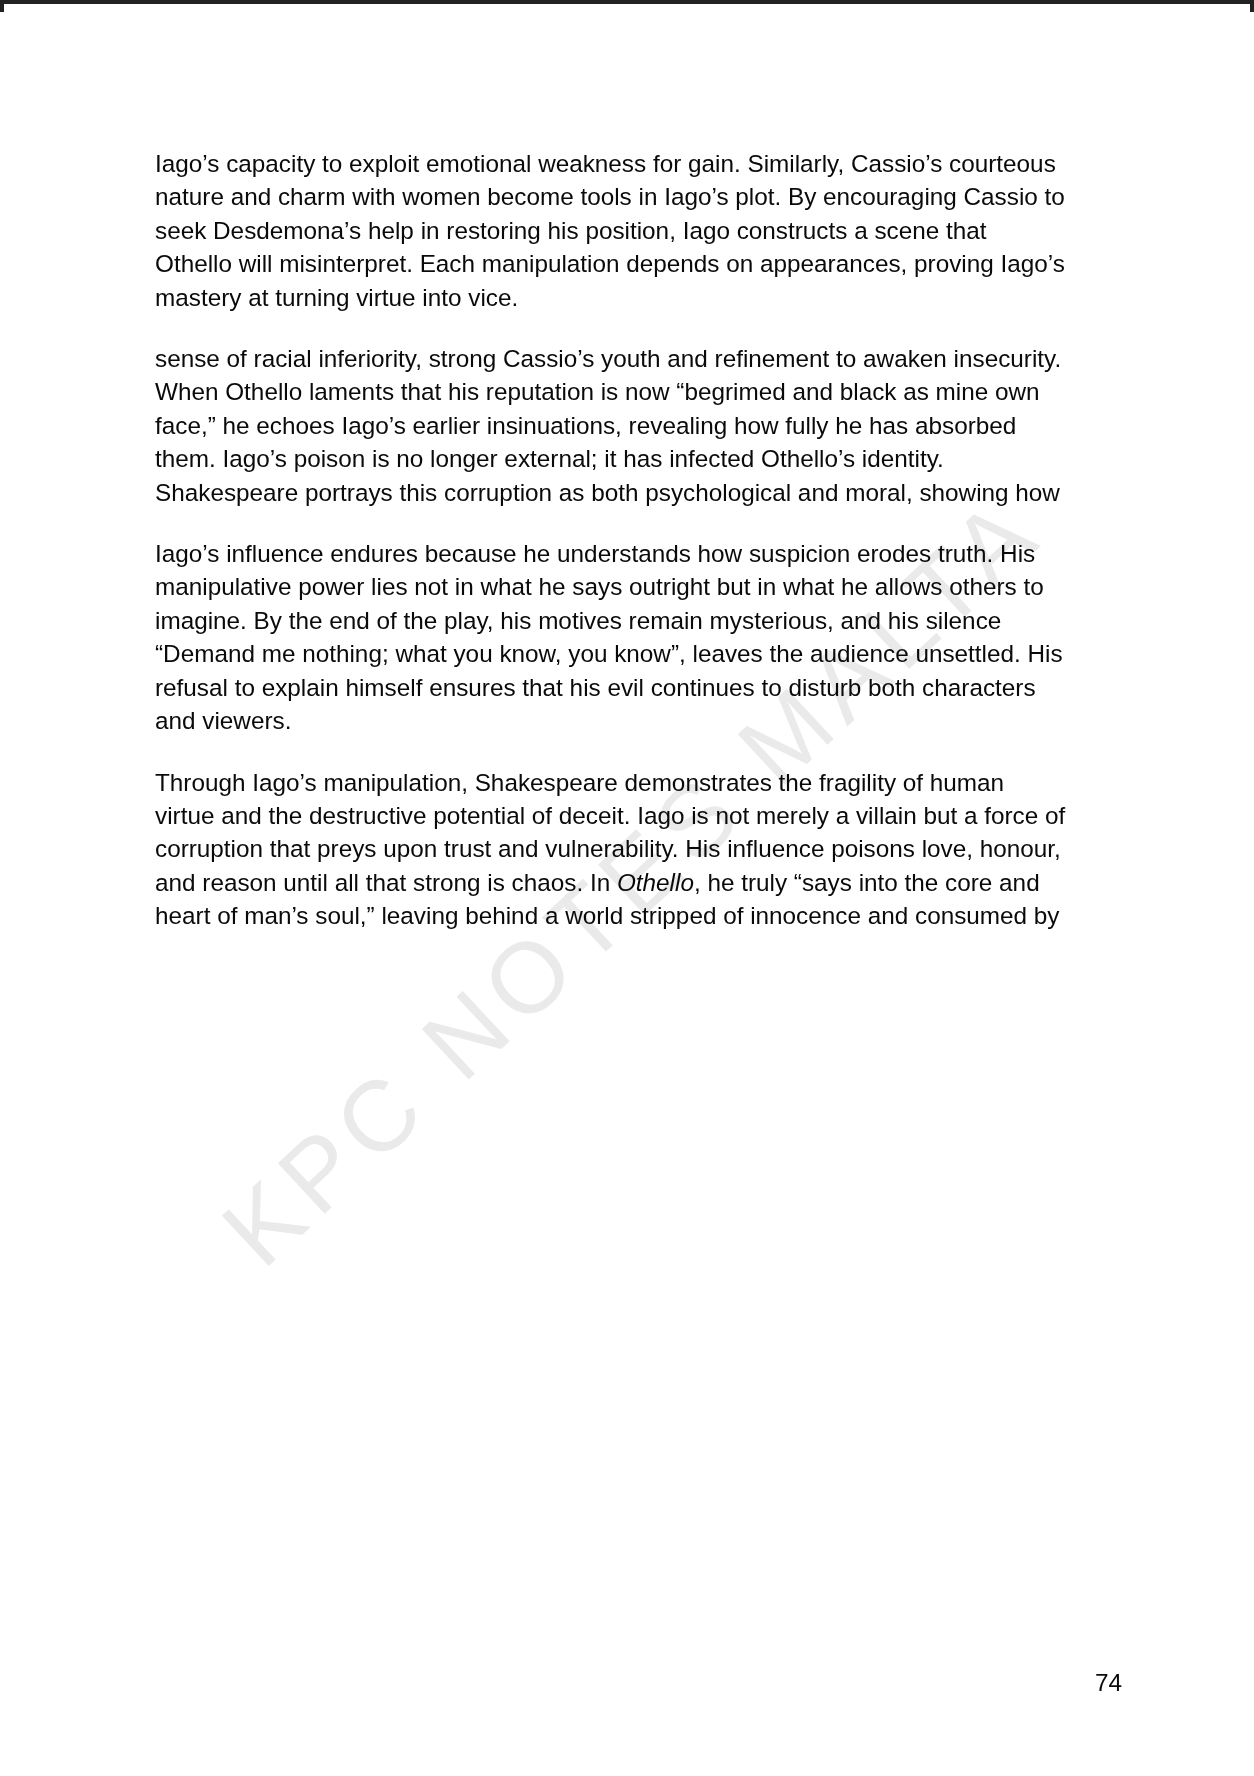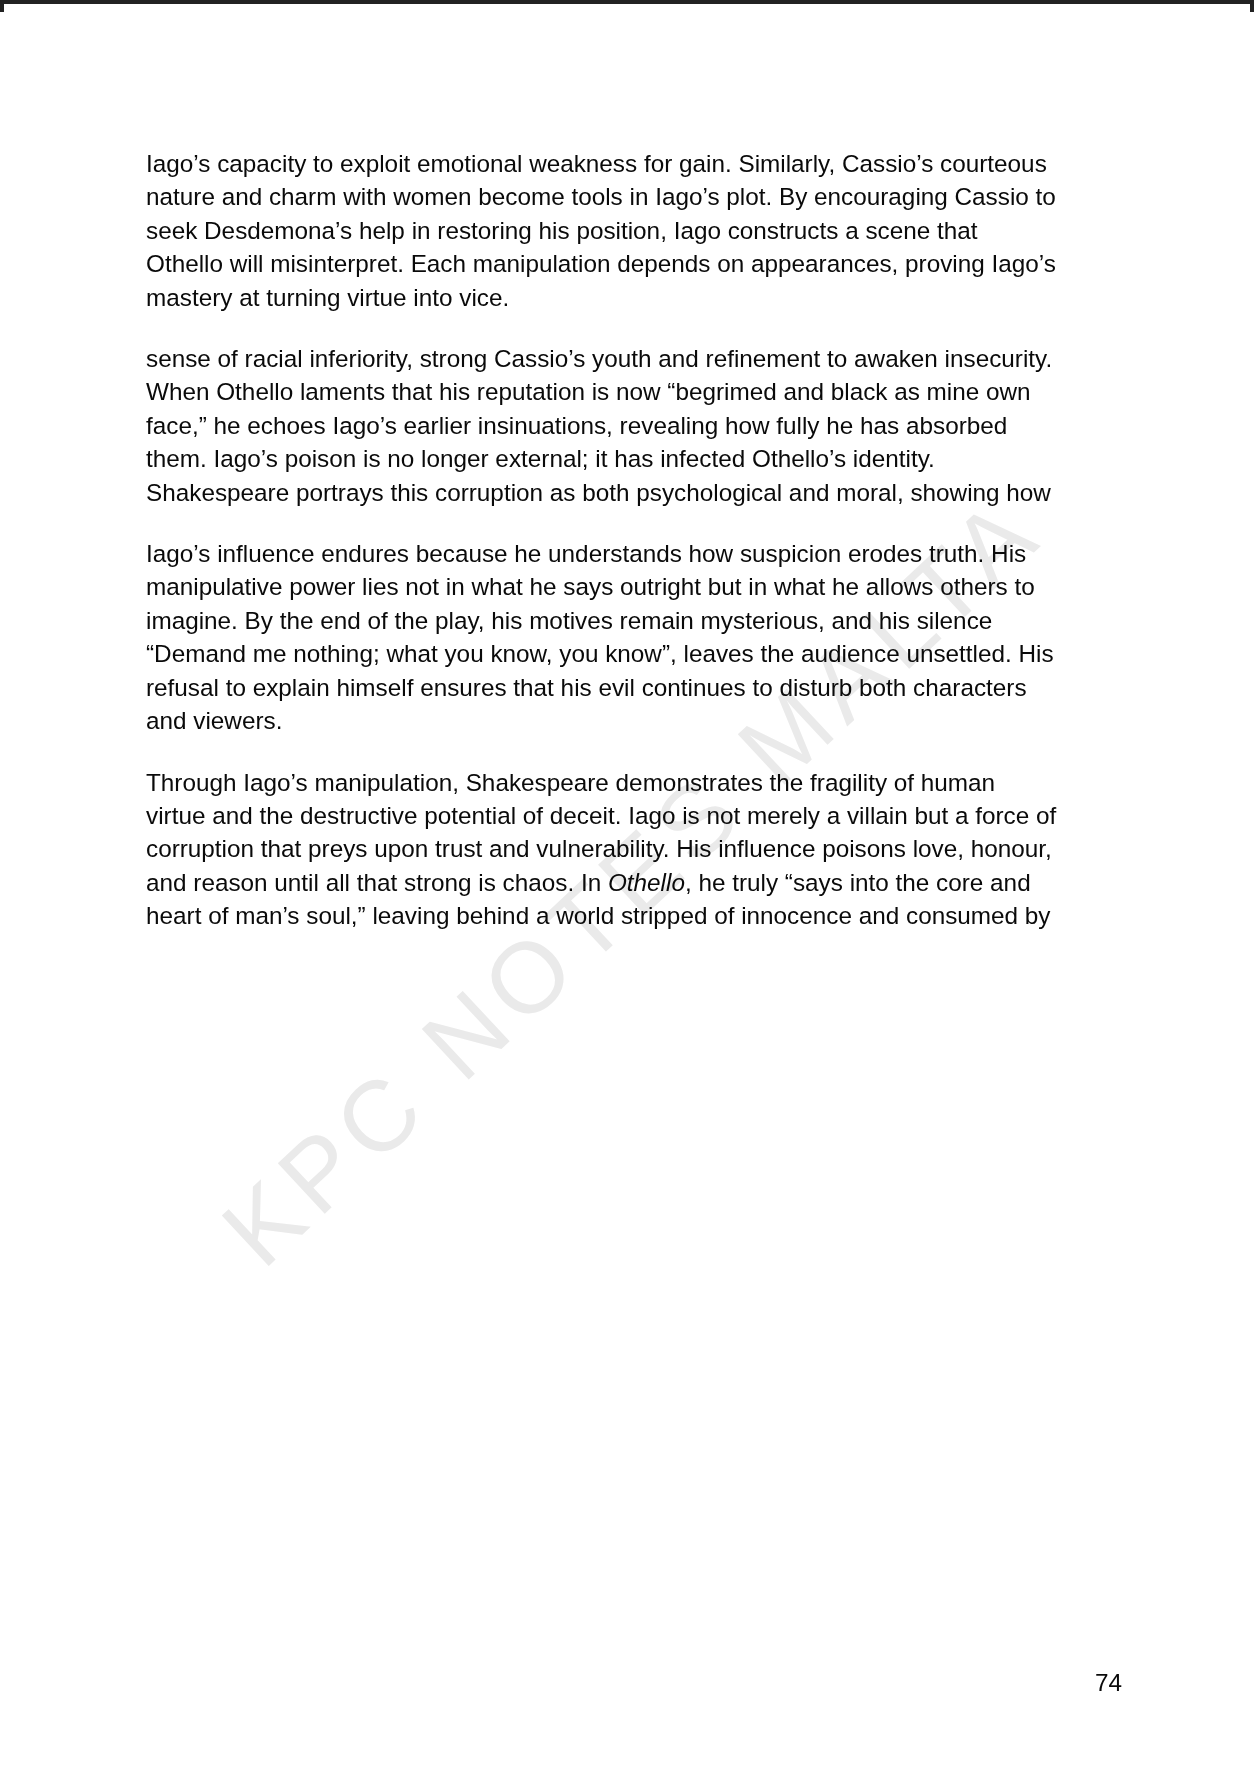--- a/index.html
+++ b/index.html
@@ -57,21 +57,21 @@
   .body-text {
     position: absolute;
     left: 142px;
     top: 147px;
     width: 1010px;
     font-size: 24.3px;
     line-height: 33.4px;
     z-index: 1;
   }
   .body-text p.para {
-    margin: 0 0 28px 4px;
+    margin: 0 0 28px 13px;
     padding: 0;
   }
   .text-line {
     display: block;
     white-space: nowrap;
   }
   .text-line em {
     font-style: italic;
   }
   .page-number {

